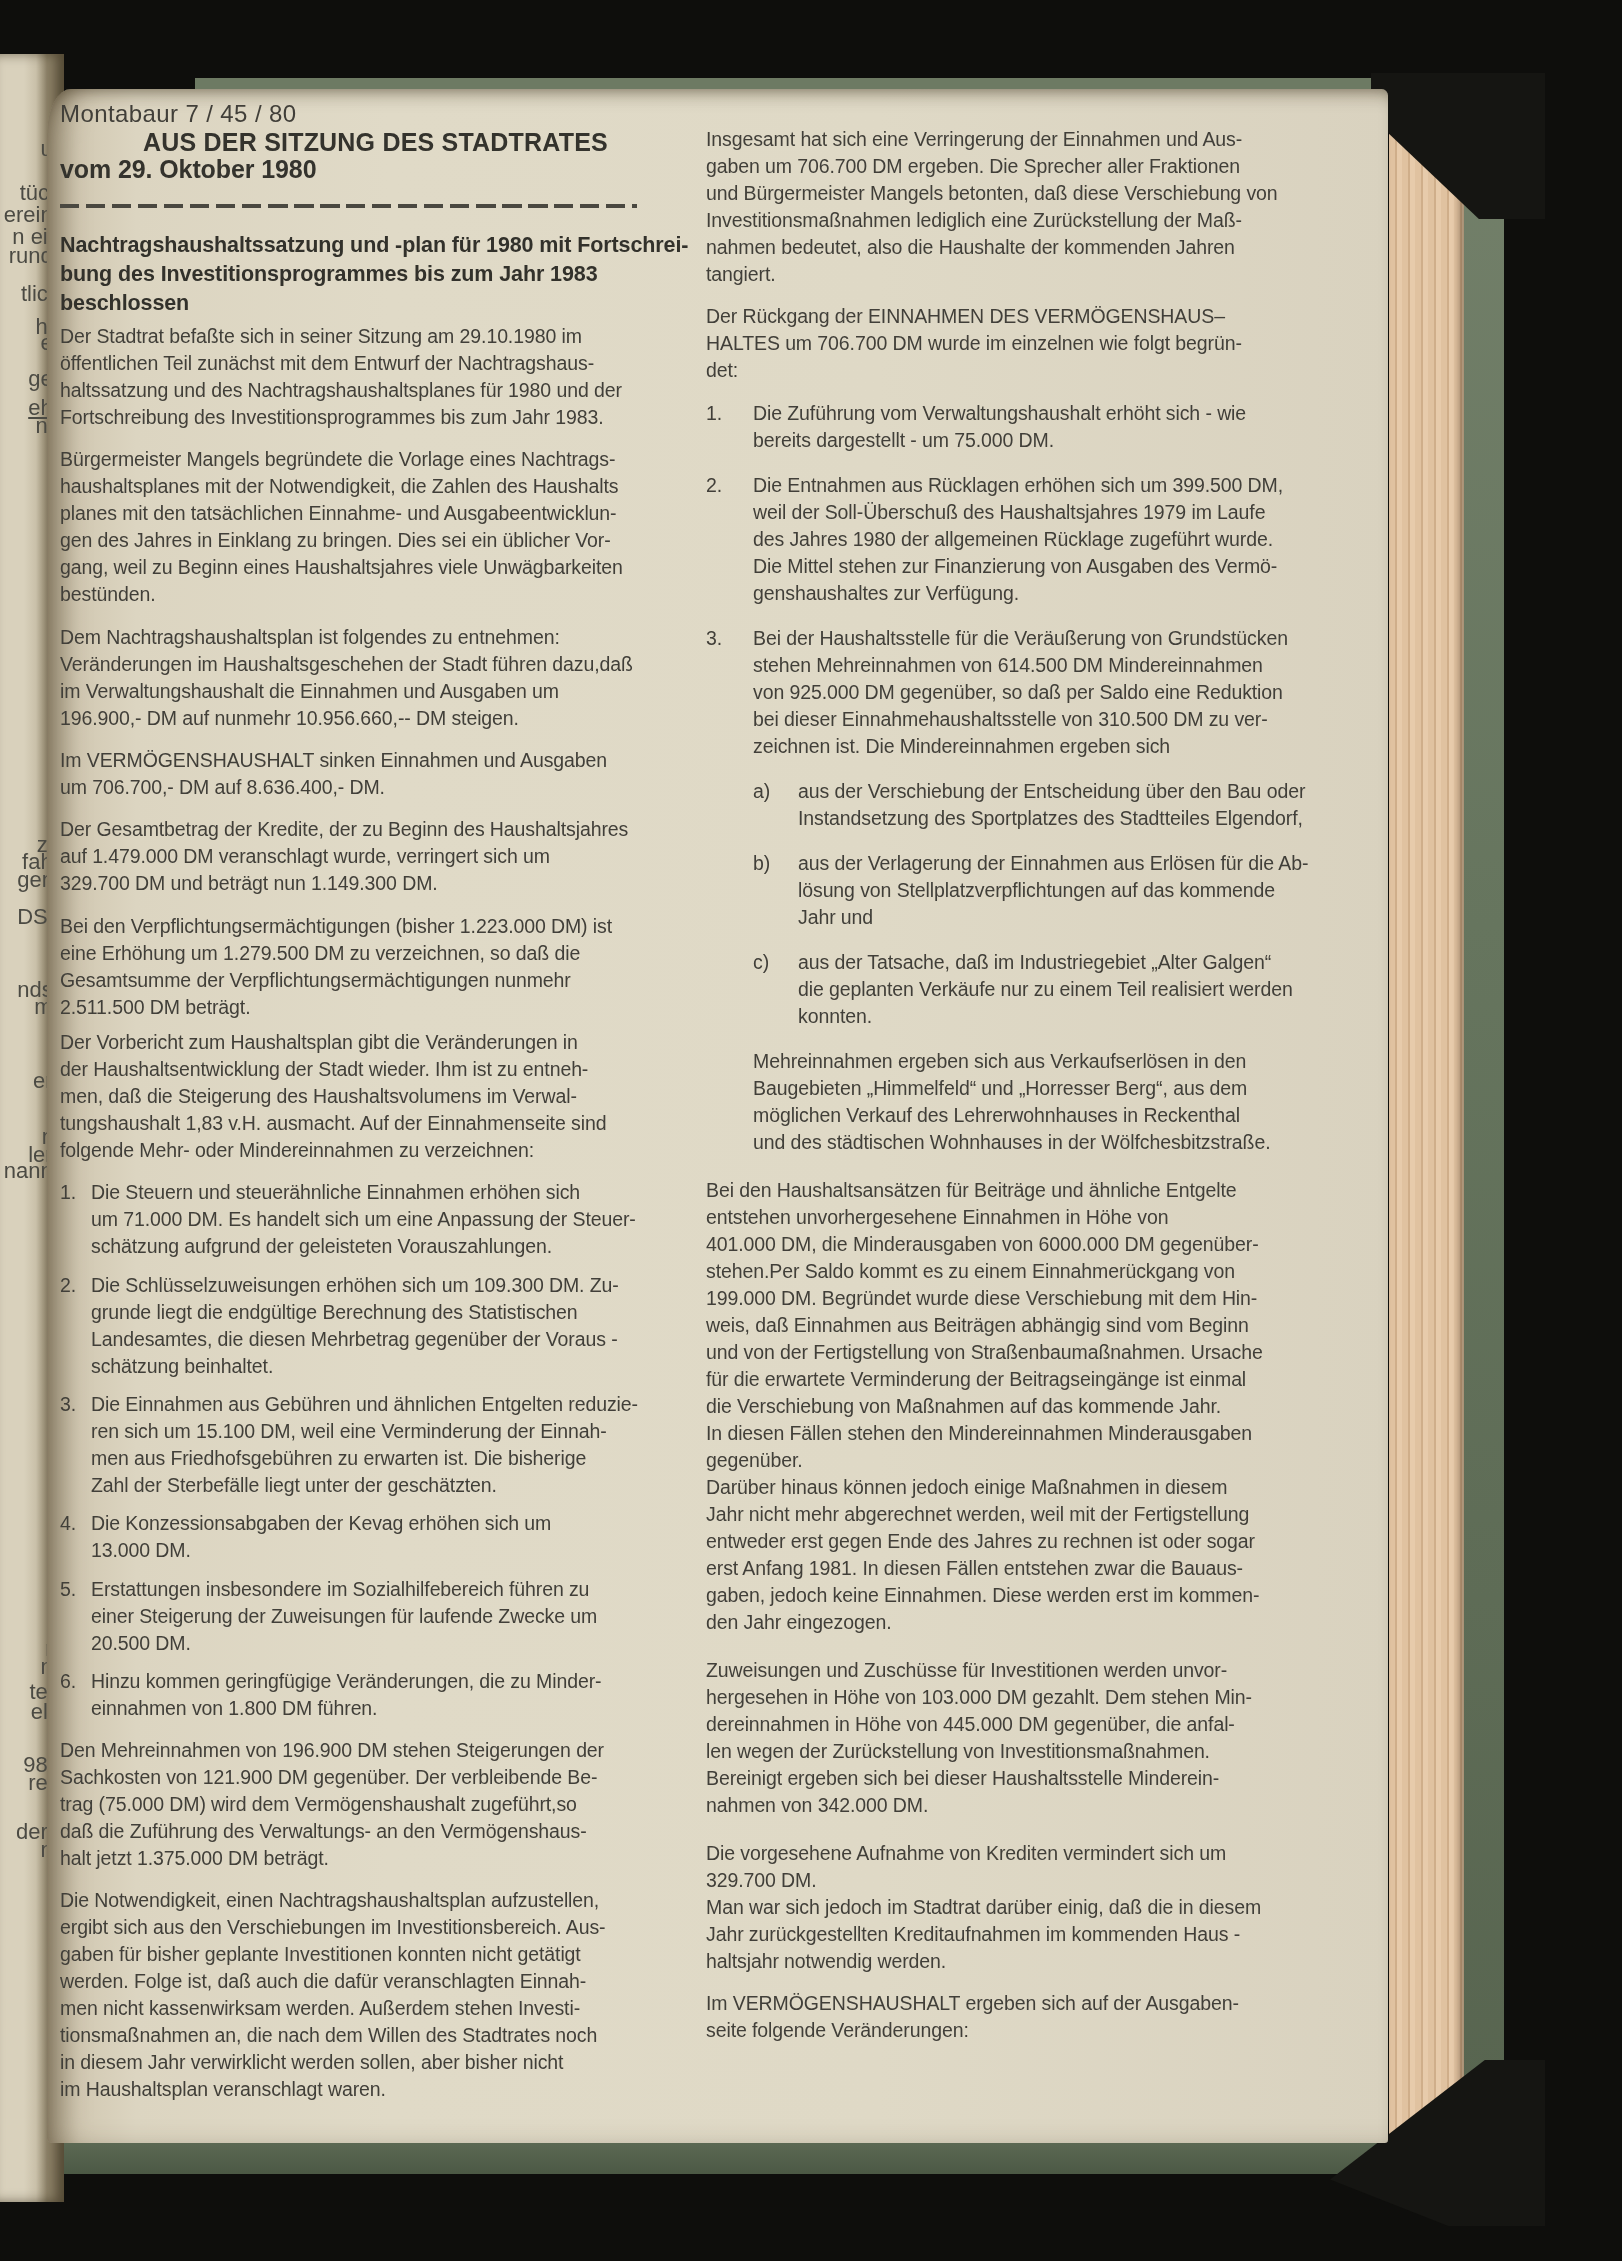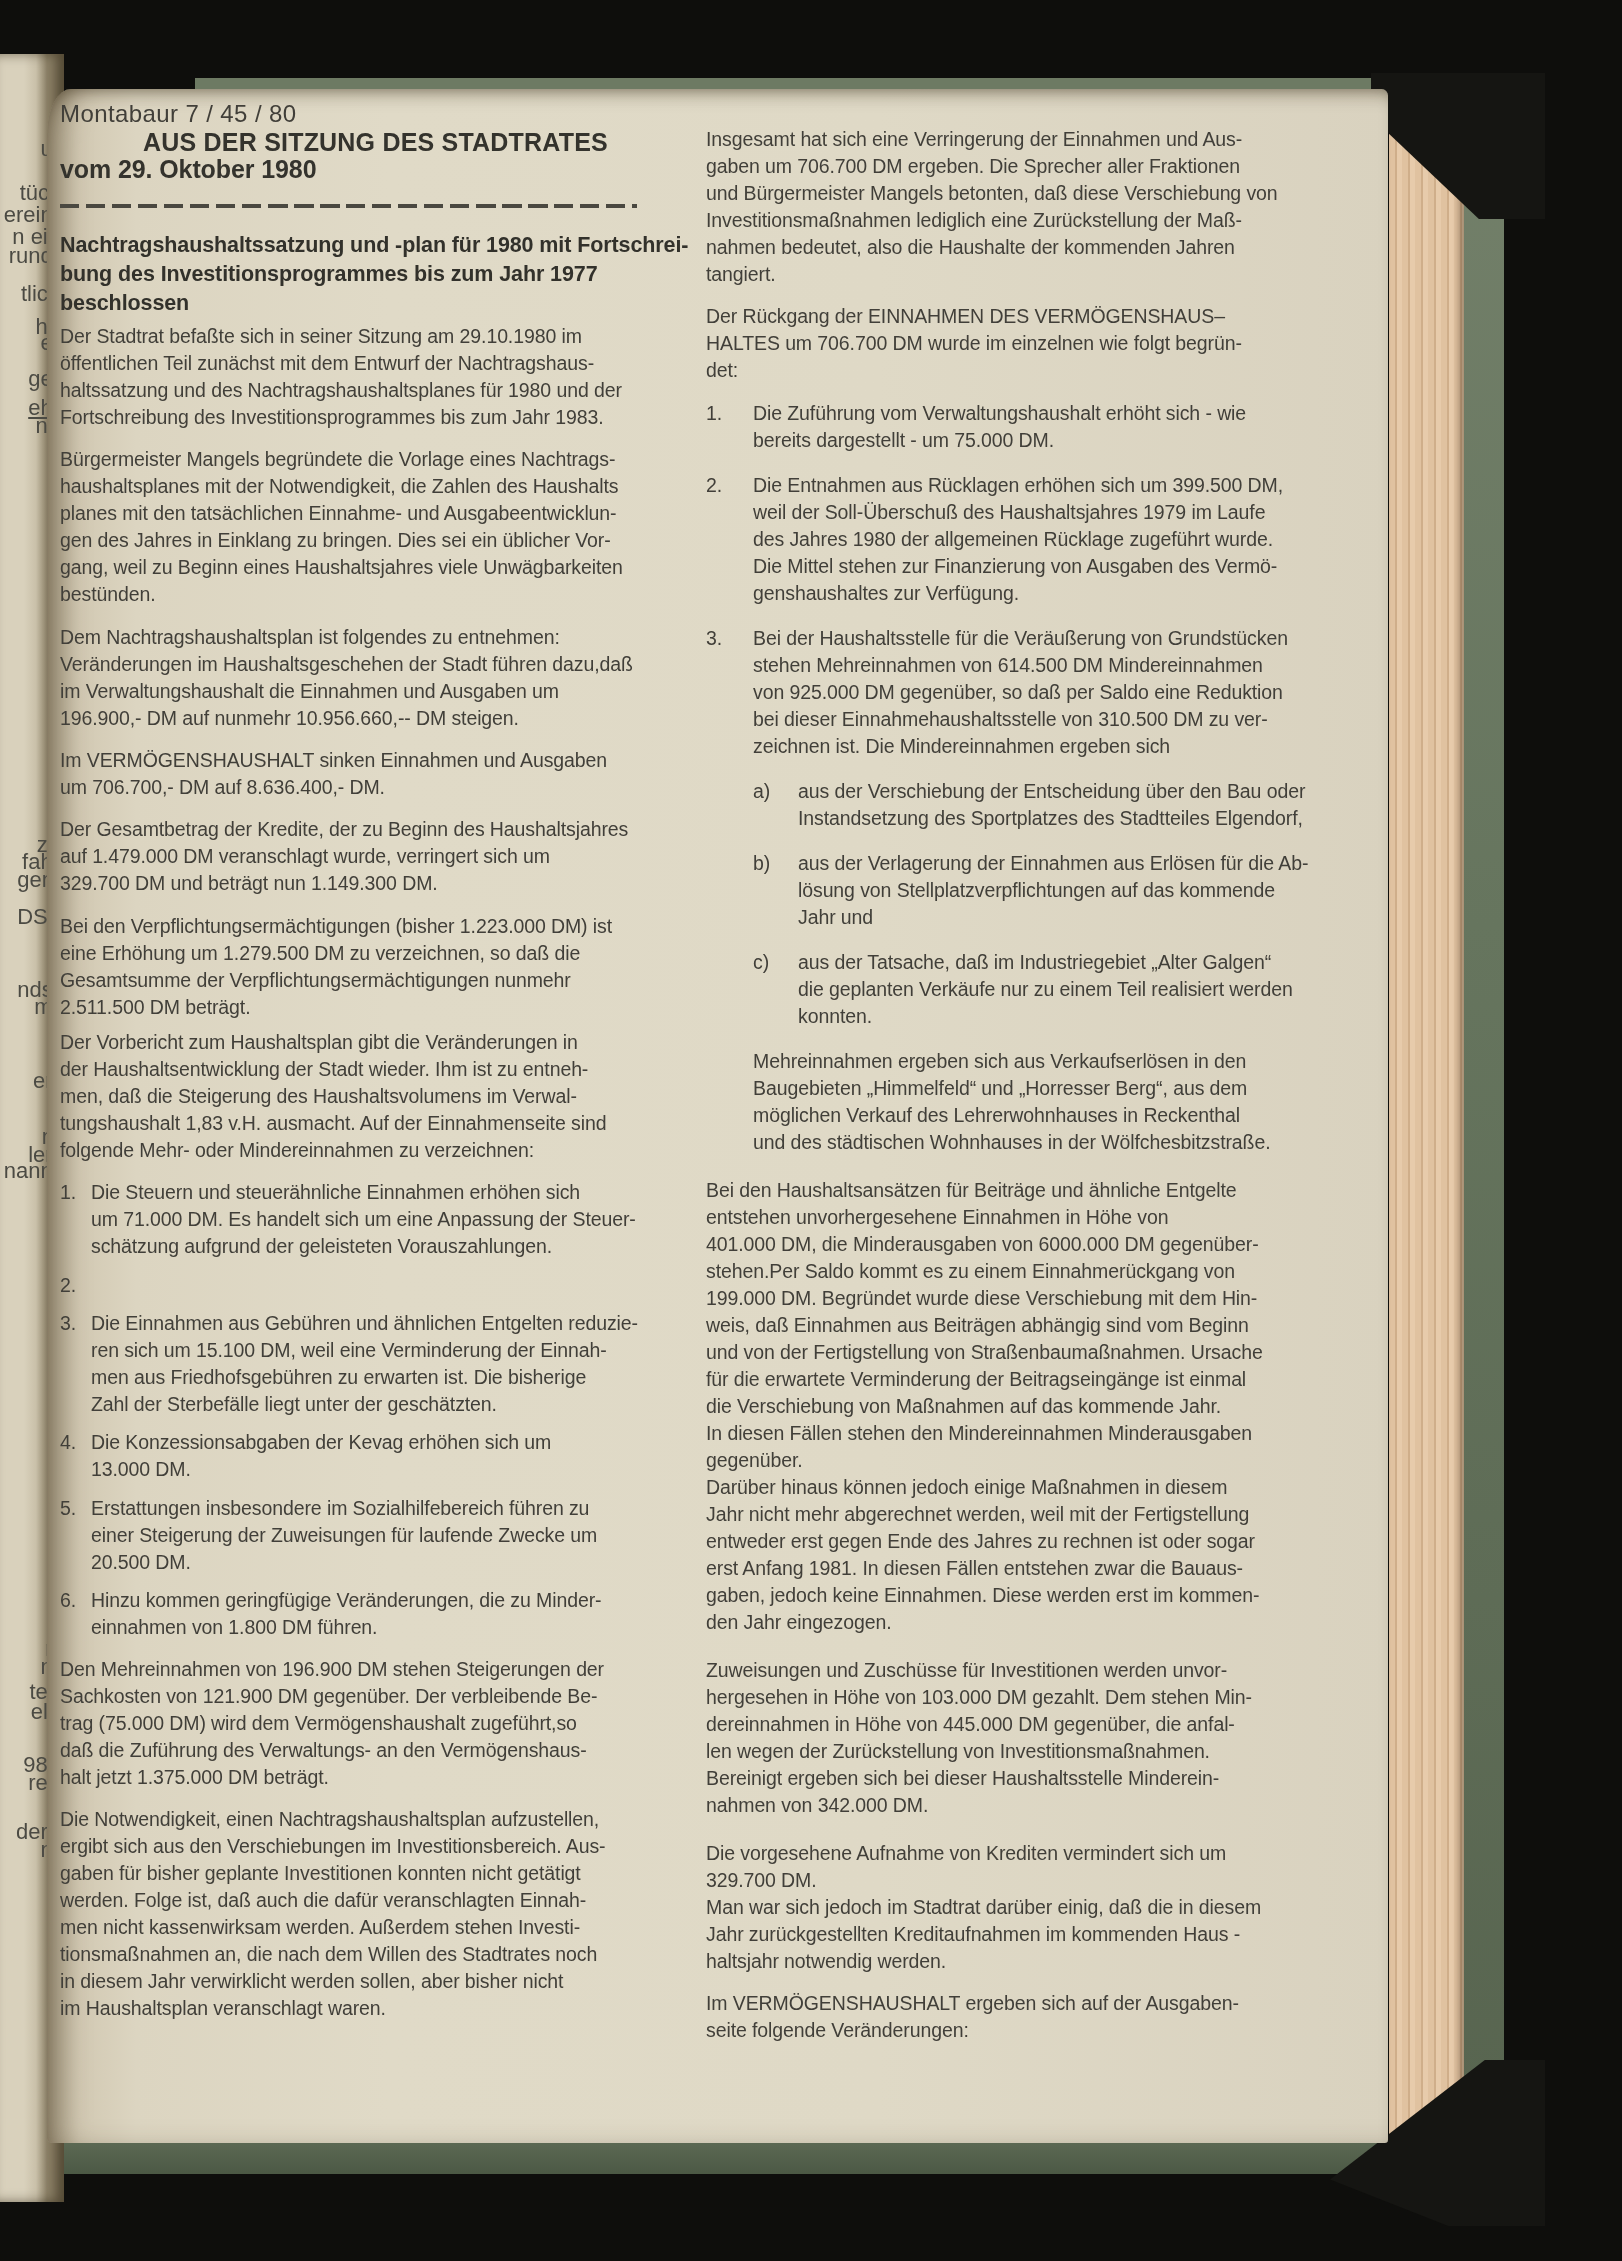--- a/index.html
+++ b/index.html
@@ -110,21 +110,21 @@
 
   <div class="page">
 
     <div class="col col-left">
       <div class="ref-line">Montabaur 7 / 45 / 80</div>
       <div class="doc-title">AUS DER SITZUNG DES STADTRATES</div>
       <div class="doc-date">vom 29. Oktober 1980</div>
       <div class="dashes"></div>
 
       <div class="article-heading pre">Nachtragshaushaltssatzung und -plan für 1980 mit Fortschrei-
-bung des Investitionsprogrammes bis zum Jahr 1977 beschlossen</div>
+bung des Investitionsprogrammes bis zum Jahr 1983 beschlossen</div>
       <div class="para pre">Der Stadtrat befaßte sich in seiner Sitzung am 29.10.1980 im
 öffentlichen Teil zunächst mit dem Entwurf der Nachtragshaus-
 haltssatzung und des Nachtragshaushaltsplanes für 1980 und der
 Fortschreibung des Investitionsprogrammes bis zum Jahr 1983.</div>
       <div class="para pre">Bürgermeister Mangels begründete die Vorlage eines Nachtrags-
 haushaltsplanes mit der Notwendigkeit, die Zahlen des Haushalts
 planes mit den tatsächlichen Einnahme- und Ausgabeentwicklun-
 gen des Jahres in Einklang zu bringen. Dies sei ein üblicher Vor-
 gang, weil zu Beginn eines Haushaltsjahres viele Unwägbarkeiten
 bestünden.</div>
@@ -148,20 +148,24 @@
 folgende Mehr- oder Mindereinnahmen zu verzeichnen:</div>
 
       <div class="num-item">
         <span class="marker pre">1.</span>
         <span class="pre">Die Steuern und steuerähnliche Einnahmen erhöhen sich
 um 71.000 DM. Es handelt sich um eine Anpassung der Steuer-
 schätzung aufgrund der geleisteten Vorauszahlungen.</span>
       </div>
       <div class="num-item">
         <span class="marker pre">2.</span>
+        <span class="pre">Die Schlüsselzuweisungen erhöhen sich um 109.300 DM. Zu-
+grunde liegt die endgültige Berechnung des Statistischen
+Landesamtes, die diesen Mehrbetrag gegenüber der Voraus -
+schätzung beinhaltet.</span>
       </div>
       <div class="num-item">
         <span class="marker pre">3.</span>
         <span class="pre">Die Einnahmen aus Gebühren und ähnlichen Entgelten reduzie-
 ren sich um 15.100 DM, weil eine Verminderung der Einnah-
 men aus Friedhofsgebühren zu erwarten ist. Die bisherige
 Zahl  der Sterbefälle liegt unter der geschätzten.</span>
       </div>
       <div class="num-item">
         <span class="marker pre">4.</span>

